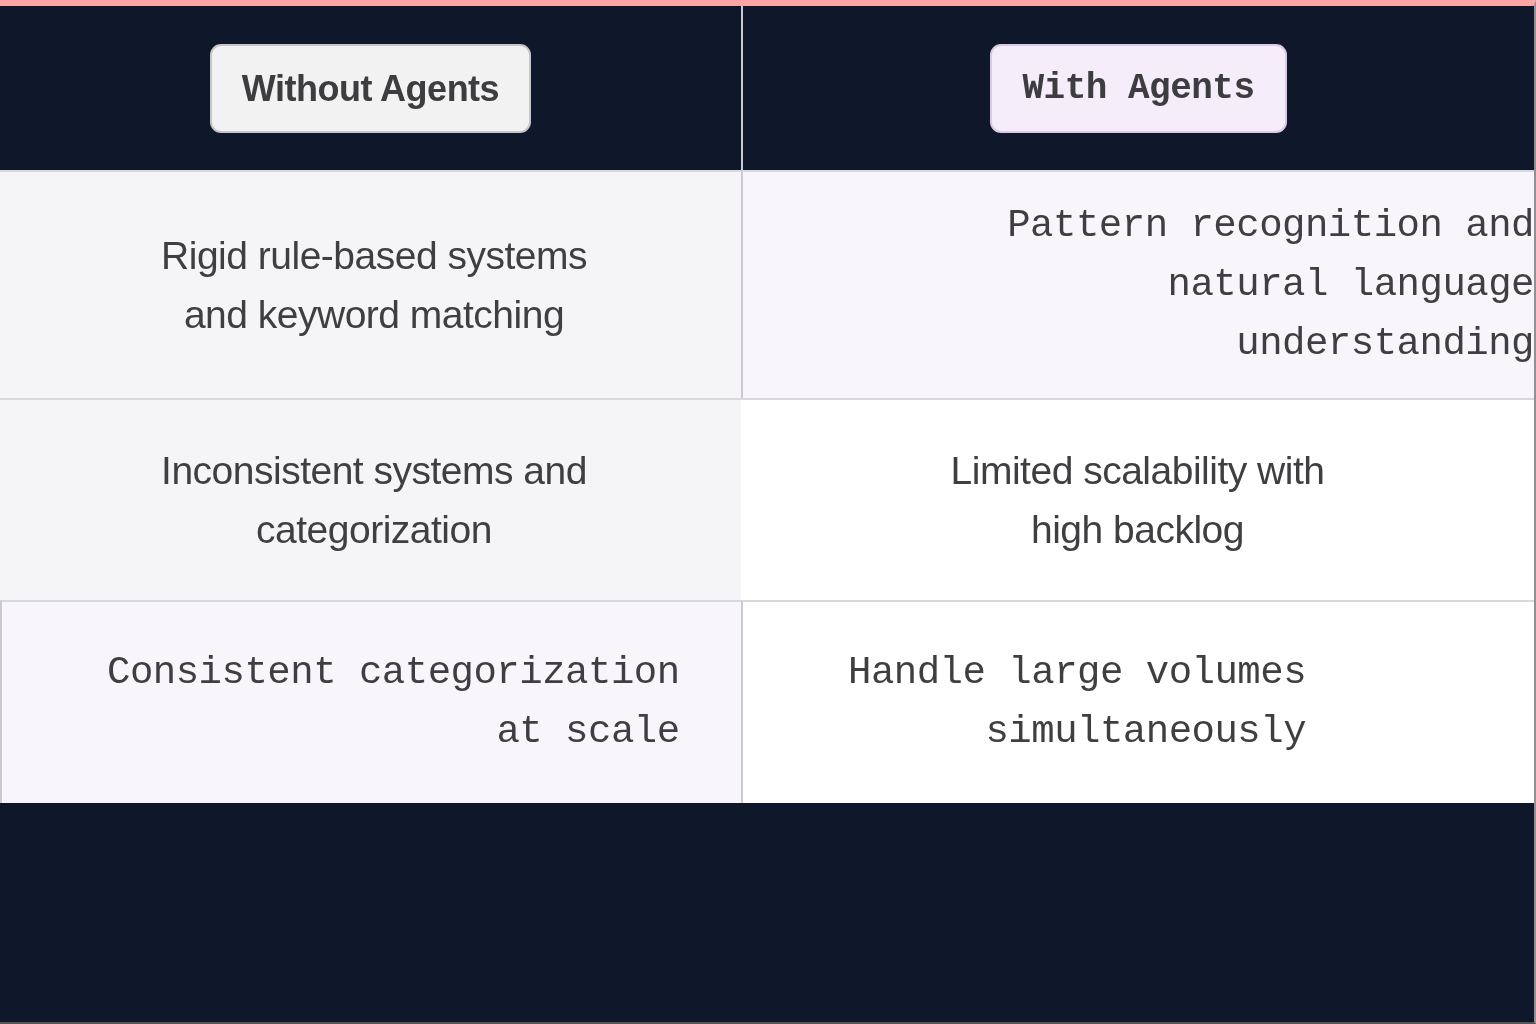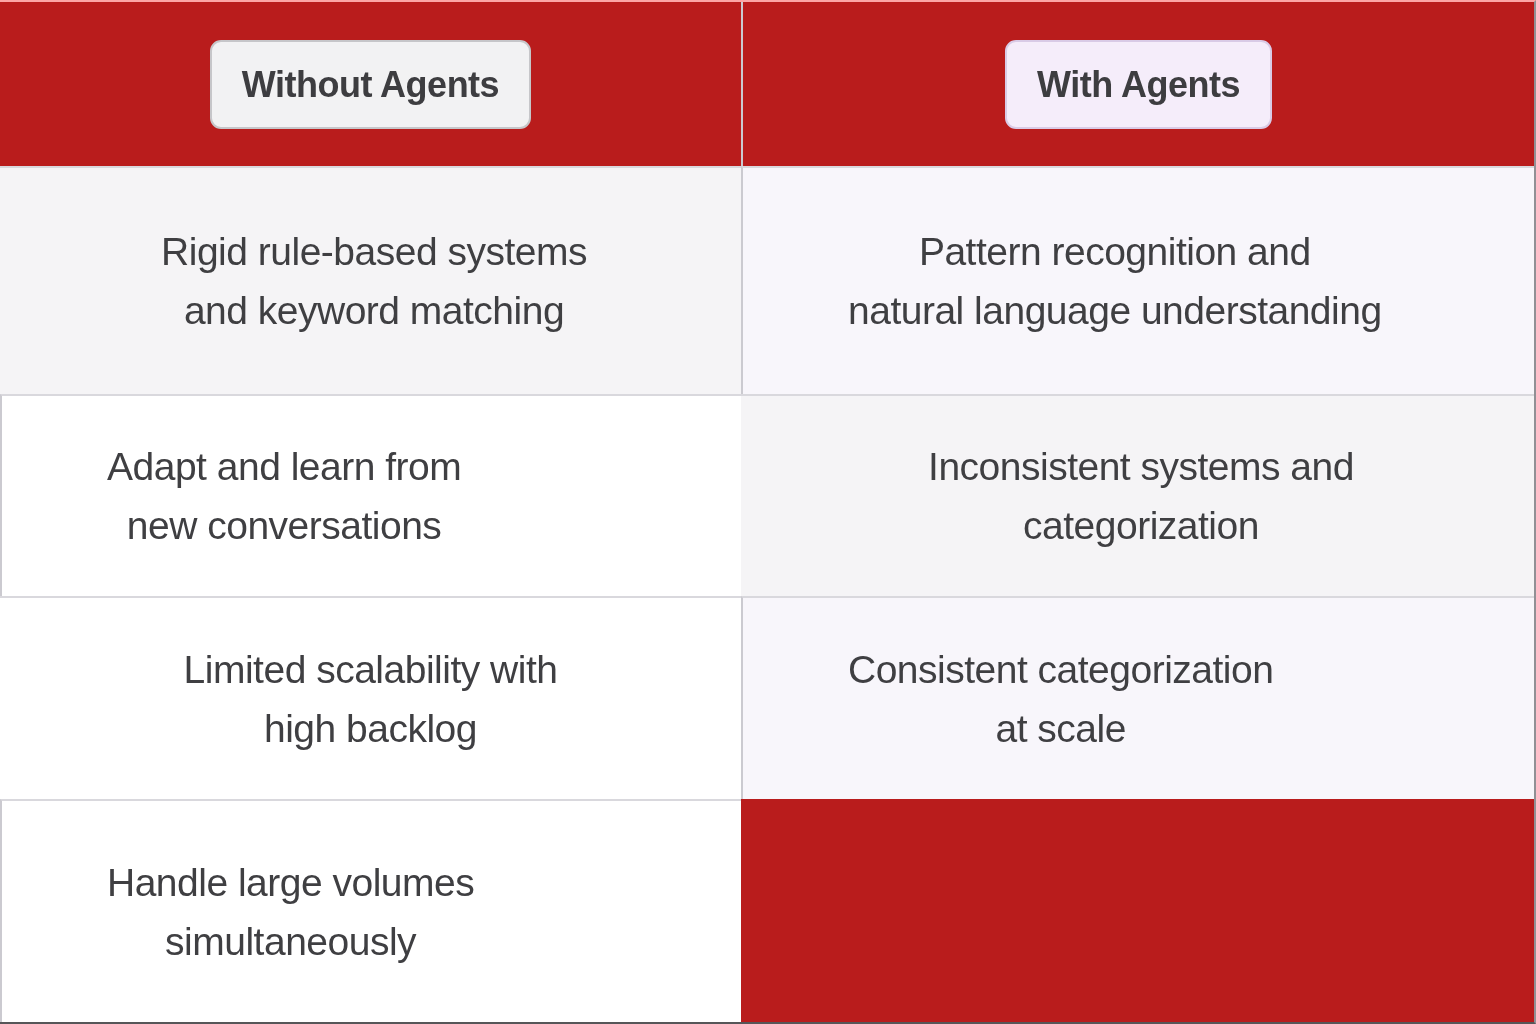--- a/index.html
+++ b/index.html
@@ -2,42 +2,42 @@
 <html><head>
 <meta charset="utf-8">
 <style>
   * { margin: 0; padding: 0; box-sizing: border-box; }
   html, body { width: 1536px; height: 1024px; background: #ffffff; overflow: hidden; }
   body { font-family: "Liberation Sans", "DejaVu Sans", sans-serif; }
 
   .comparison-table {
     width: 1536px;
     height: 1024px;
-    background: #b91c1c;
-    border-top: 2px solid #fca5a5;
+    background: #0f172a;
+    border-top: 6px solid #fca5a5;
     border-bottom: 2px solid #565658;
     border-right: 2px solid #919095;
     display: grid;
     grid-template-columns: 741px 1fr;
     grid-template-rows: 164px 228px 202px 203px 1fr;
   }
 
   .cell {
     display: flex;
     align-items: center;
     color: #3f3f42;
     font-size: 39px;
     line-height: 59px;
     letter-spacing: -0.5px;
     white-space: pre-line;
   }
 
   
   .col-left  { justify-content: center; text-align: center; }
-  .col-right { justify-content: flex-start; text-align: center; padding-left: 105px; border-left: 2px solid #cbcad0; }
+  .col-right { justify-content: flex-start; text-align: right; padding-left: 105px; border-left: 2px solid #cbcad0; font-family: Liberation Mono, monospace; }
 
   
   .row-divider { border-top: 2px solid #d9d8dd; }
 
   
   .tint-left  { background: #f5f4f6; padding-left: 7px; }
   .tint-right { background: #f8f6fb; }
   .plain      { background: #ffffff; }
 
   
@@ -70,22 +70,20 @@
   </div>
   <div class="cell col-right header-cell" style="padding-left:0; justify-content:center;">
     <span class="badge badge-with">With Agents</span>
   </div>
 
   <div class="cell col-left row-divider tint-left">Rigid rule-based systems
 and keyword matching</div>
   <div class="cell col-right row-divider tint-right">Pattern recognition and
 natural language understanding</div>
 
-  <div class="cell col-right row-divider plain">Adapt and learn from
-new conversations</div>
 
   <div class="cell col-left row-divider tint-left">Inconsistent systems and
 categorization</div>
   <div class="cell col-left row-divider plain">Limited scalability with
 high backlog</div>
 
   <div class="cell col-right row-divider tint-right">Consistent categorization
 at scale</div>
   <div class="cell col-right row-divider plain">Handle large volumes
 simultaneously</div>

